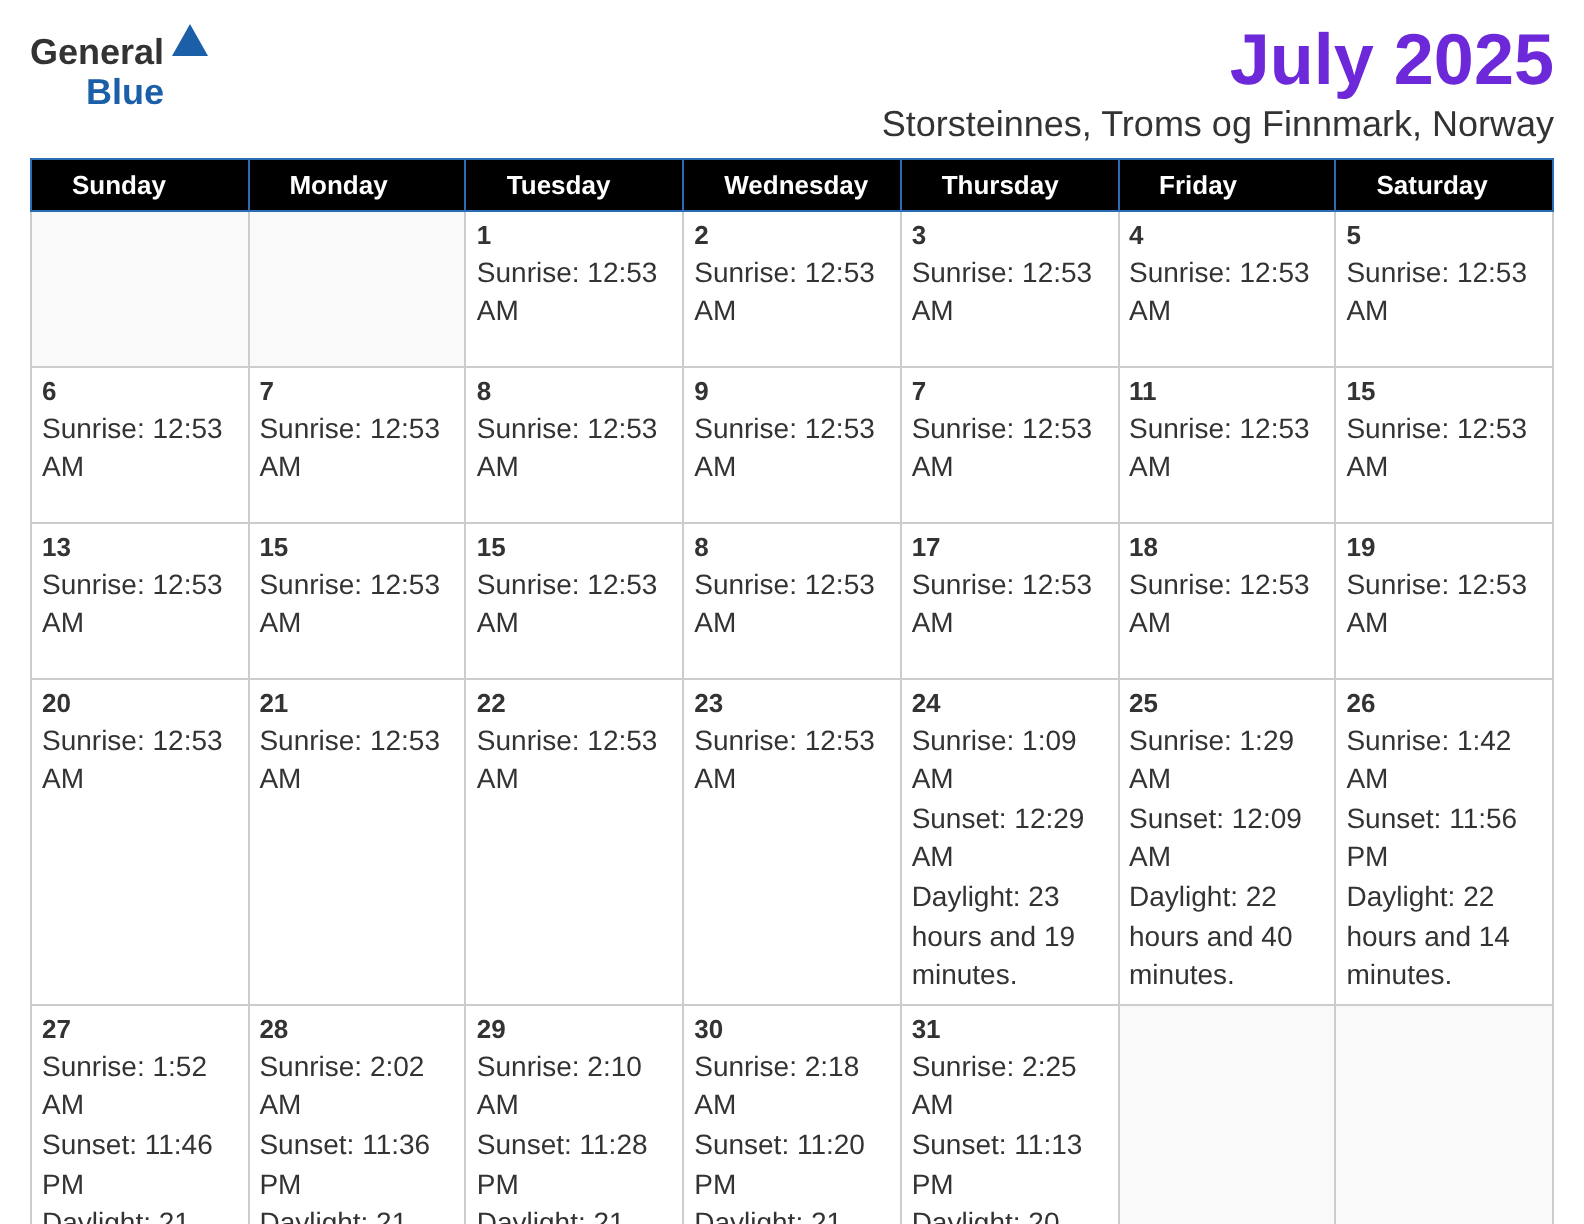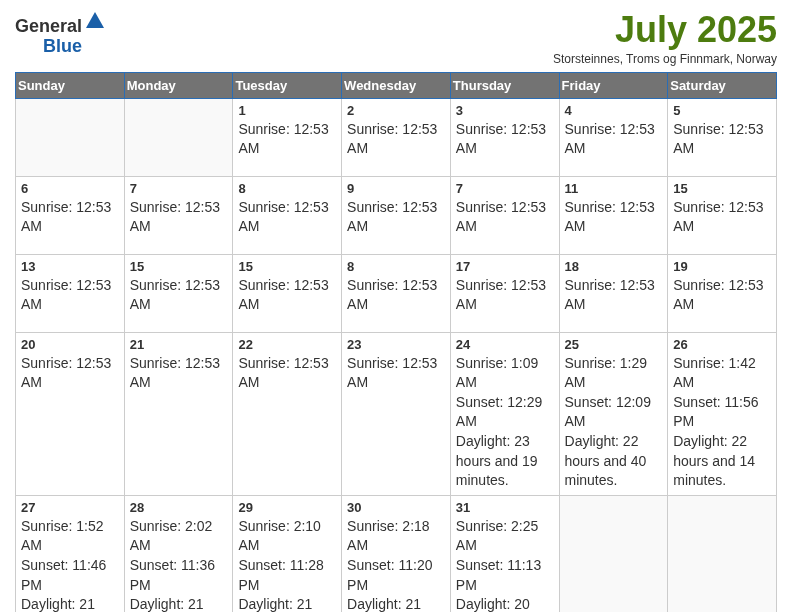--- a/index.html
+++ b/index.html
@@ -37,39 +37,39 @@
       width: 22px;
       height: 22px;
       margin-left: 2px;
     }
     .title-block {
       text-align: right;
     }
     .month-title {
       font-size: 36px;
       font-weight: bold;
-      color: #4d7c0f;
+      color: #6d28d9;
       line-height: 1.1;
     }
     .location {
-      font-size: 12px;
+      font-size: 18px;
       color: #333;
       margin-top: 2px;
     }
     .calendar {
       width: 100%;
       border-collapse: collapse;
       table-layout: fixed;
     }
     .calendar th {
-      background: #737373;
+      background: #000000;
       color: #fff;
       font-size: 13px;
       font-weight: bold;
-      padding: 5px 2px;
+      padding: 5px 20px;
       text-align: left;
       border: 1px solid #2a6db5;
     }
     .calendar td {
       vertical-align: top;
       border: 1px solid #ccc;
       padding: 4px 5px;
       height: 78px;
       font-size: 11.5px;
       color: #333;

